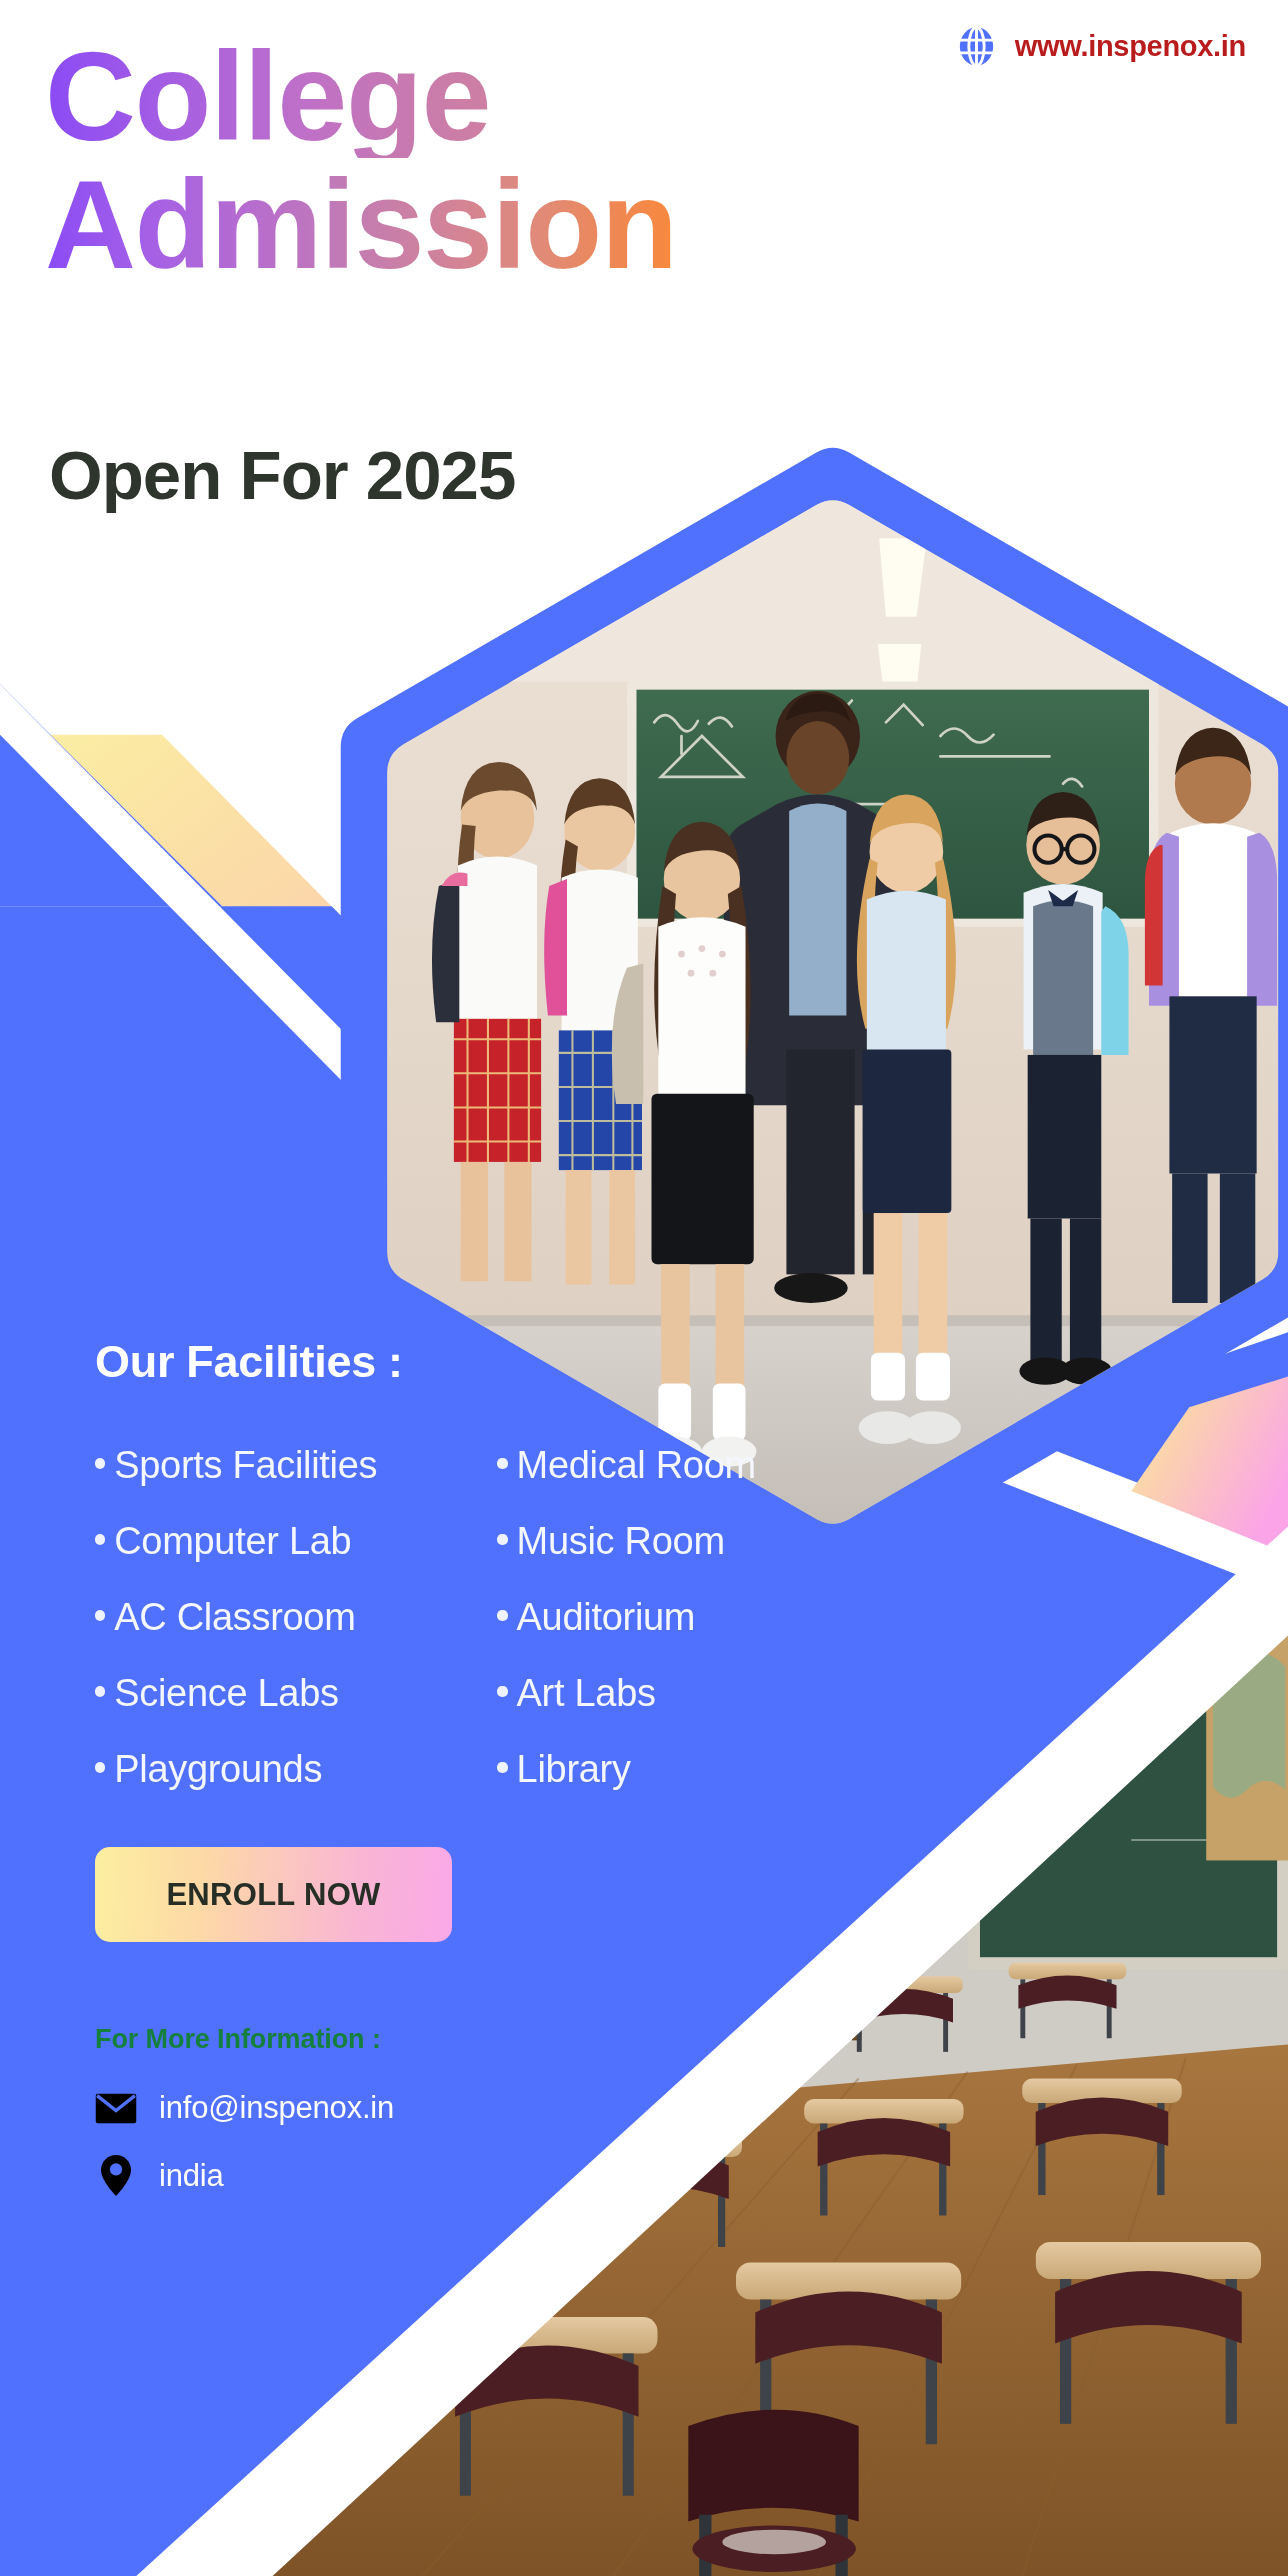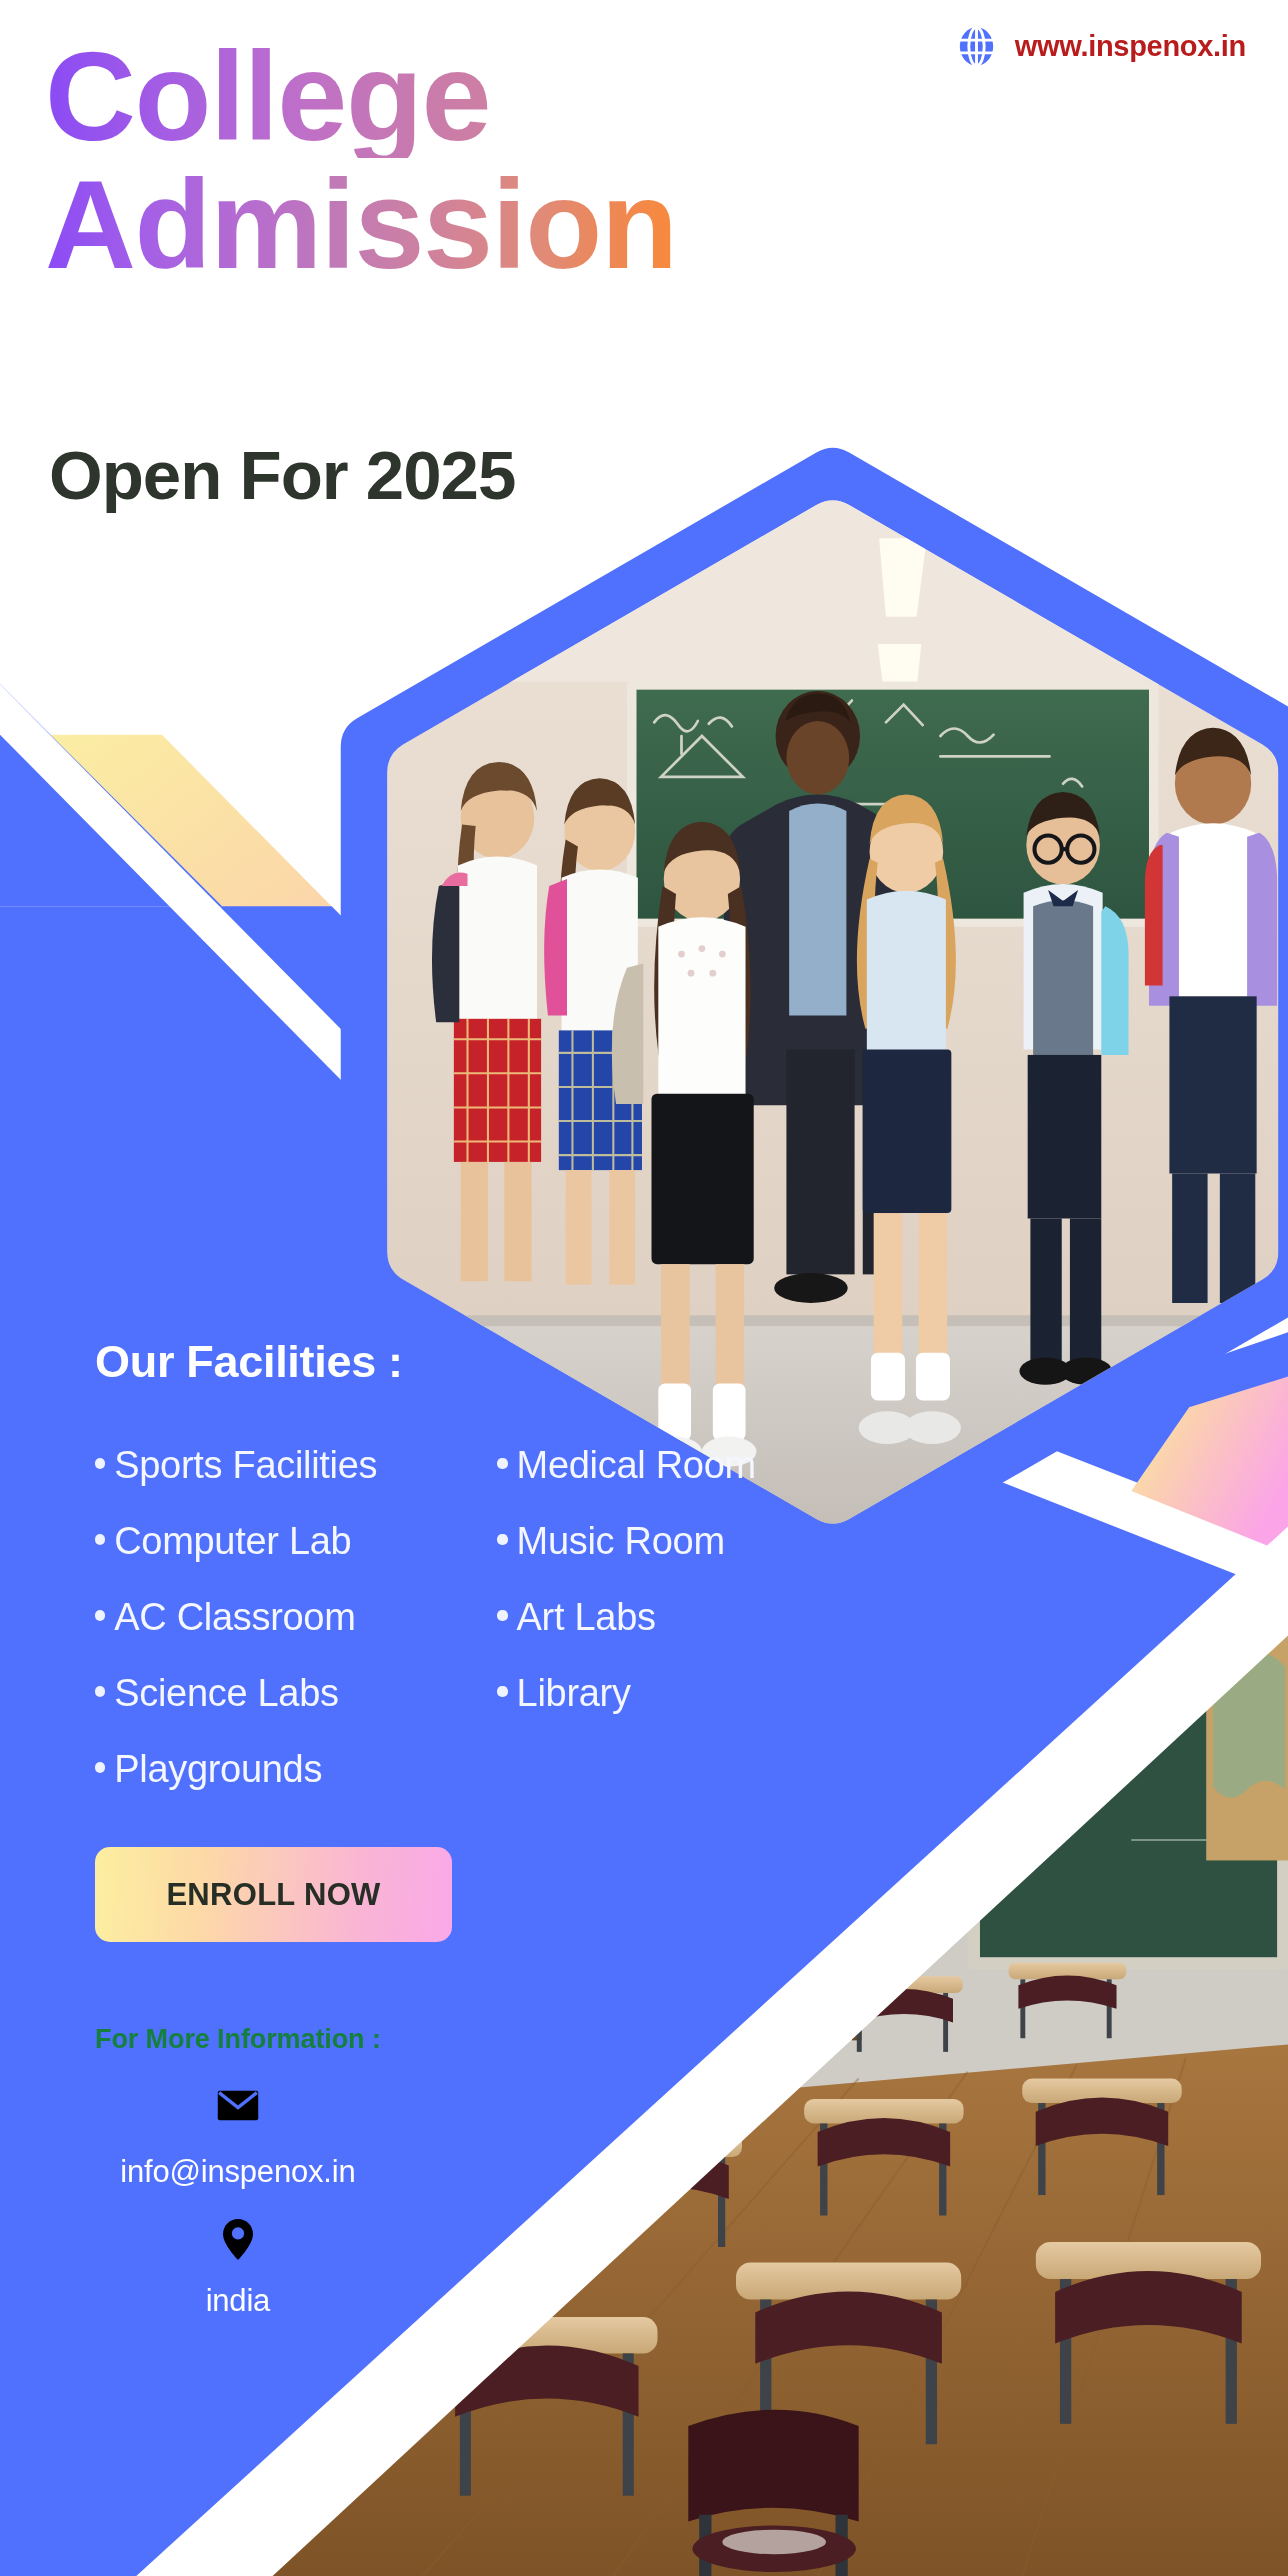--- a/index.html
+++ b/index.html
@@ -82,21 +82,21 @@
     font-family:"Liberation Sans", sans-serif;
   }
 
   
   .contact { position:absolute; left:95px; top:2024px; z-index:25; }
   .contact .more-info {
     font-size:27px; font-weight:800; color:#15803d;
     letter-spacing:-0.1px; margin-bottom:35px;
   }
   .contact-row {
-    display:flex; align-items:center; gap:22px; margin-bottom:29px;flex-direction:column;
+    display:flex; align-items:center; gap:22px; margin-bottom:29px;
   }
   .contact-row .ico { width:42px; display:flex; justify-content:center; flex:0 0 42px; }
   .contact-row .txt { font-size:31px; color:#ffffff; letter-spacing:-0.2px; }
 </style>
 </head>
 <body>
 
 <div id="poster">
 
   <svg id="bg-art" viewBox="0 0 1890 3780">
@@ -482,20 +482,24 @@
         <div class="fac-item">
           <span class="dot"></span>
           <span>Medical Room</span>
         </div>
         <div class="fac-item">
           <span class="dot"></span>
           <span>Music Room</span>
         </div>
         <div class="fac-item">
           <span class="dot"></span>
+          <span>Auditorium</span>
+        </div>
+        <div class="fac-item">
+          <span class="dot"></span>
           <span>Art Labs</span>
         </div>
         <div class="fac-item">
           <span class="dot"></span>
           <span>Library</span>
         </div>
       </div>
     </div>
   </div>
 

